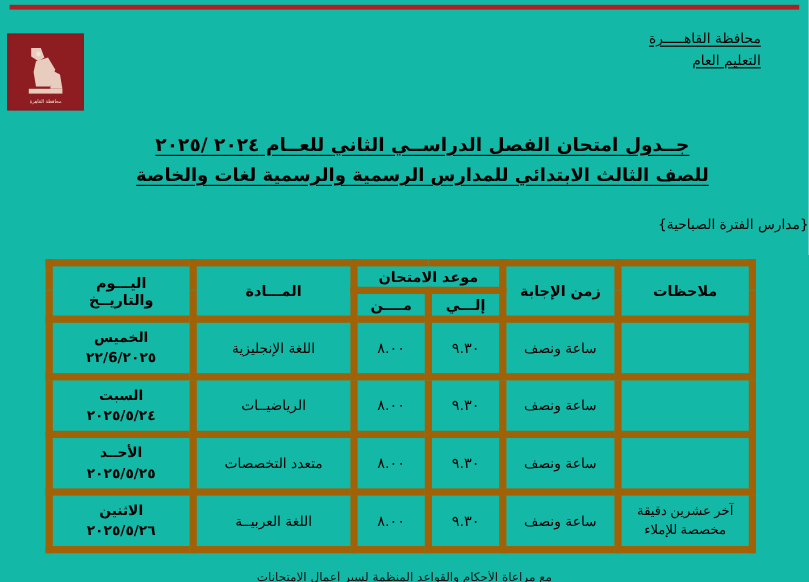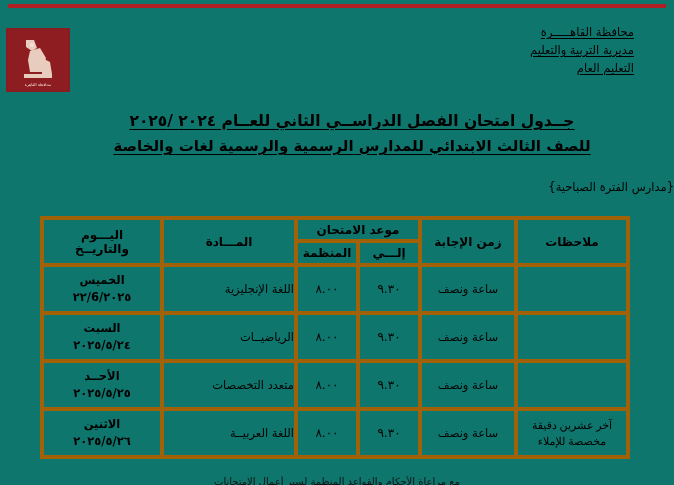--- a/index.html
+++ b/index.html
@@ -11,21 +11,21 @@
     width: 674px;
     height: 485px;
     overflow: hidden;
     font-family: "DejaVu Sans", sans-serif;
     color: #000000;
   }
   .page {
     position: relative;
     width: 674px;
     height: 485px;
-    background: #0f766e;
+    background: #14b8a6;
   }
   
   .top-rule {
     position: absolute;
     top: 4px;
     left: 8px;
     width: 658px;
     height: 4px;
     background: #b01f24;
   }
@@ -103,21 +103,21 @@
     top: 216px;
     left: 44px;
     width: 586px;
   }
   table {
     border-collapse: collapse;
     width: 586px;
     table-layout: fixed;
   }
   th, td {
-    border: 4px solid #a16207;
+    border: 6px solid #a16207;
     text-align: center;
     vertical-align: middle;
     padding: 0;
   }
   thead th {
     font-size: 12px;
     font-weight: bold;
   }
   .h-group {
     height: 23px;
@@ -134,21 +134,21 @@
   .col-day     { width: 120px; }
   tbody tr { height: 48px; }
   tbody td { font-size: 12px; }
   .daycell {
     line-height: 1.5;
     font-weight: bold;
     font-size: 11.5px;
   }
   .daycell .d-name { display: block; }
   .daycell .d-date { display: block; letter-spacing: 0.3px; }
-  .subject { font-size: 11.5px; text-align: right; }
+  .subject { font-size: 11.5px; }
   .time { font-size: 12px; letter-spacing: 0.5px; }
   .dur { font-size: 11.5px; }
   .notes { font-size: 11px; line-height: 1.5; font-family: Liberation Serif, serif; }
   .notes span { display: block; }
   .foot {
     position: absolute;
     top: 476px;
     left: 0;
     width: 674px;
     text-align: center;
@@ -178,21 +178,20 @@
         </g>
         <g fill="#f2e0d5">
           <circle cx="24" cy="15" r="2"></circle>
         </g>
         <text x="30" y="56" font-size="4" fill="#f3ded4" text-anchor="middle" font-family="DejaVu Sans">محافظة القاهرة</text>
       </svg>
     </div>
 
     <div class="gov-lines">
       <div class="underline">محافظة القاهـــــرة</div>
-      <div class="underline">مديرية التربية والتعليم</div>
       <div class="underline">التعليم العام</div>
     </div>
   </div>
 
   <div class="titles">
     <div class="title-1">جــدول امتحان الفصل الدراســي الثاني للعــام ٢٠٢٤ /٢٠٢٥</div>
     <div class="title-2">للصف الثالث الابتدائي للمدارس الرسمية والرسمية لغات والخاصة</div>
   </div>
 
   <div class="subtitle">{مدارس الفترة الصباحية}</div>
@@ -213,21 +212,21 @@
           <th rowspan="2">زمن الإجابة</th>
           <th colspan="2">موعد الامتحان</th>
           <th rowspan="2">المـــادة</th>
           <th rowspan="2">
             <span style="display:block">اليـــوم</span>
             <span style="display:block">والتاريــخ</span>
           </th>
         </tr>
         <tr class="h-sub">
           <th>إلـــي</th>
-          <th>المنظمة</th>
+          <th>مــــن</th>
         </tr>
       </thead>
       <tbody>
 
         <tr>
           <td class="notes"></td>
           <td class="dur">ساعة ونصف</td>
           <td class="time">٩.٣٠</td>
           <td class="time">٨.٠٠</td>
           <td class="subject">اللغة الإنجليزية</td>

